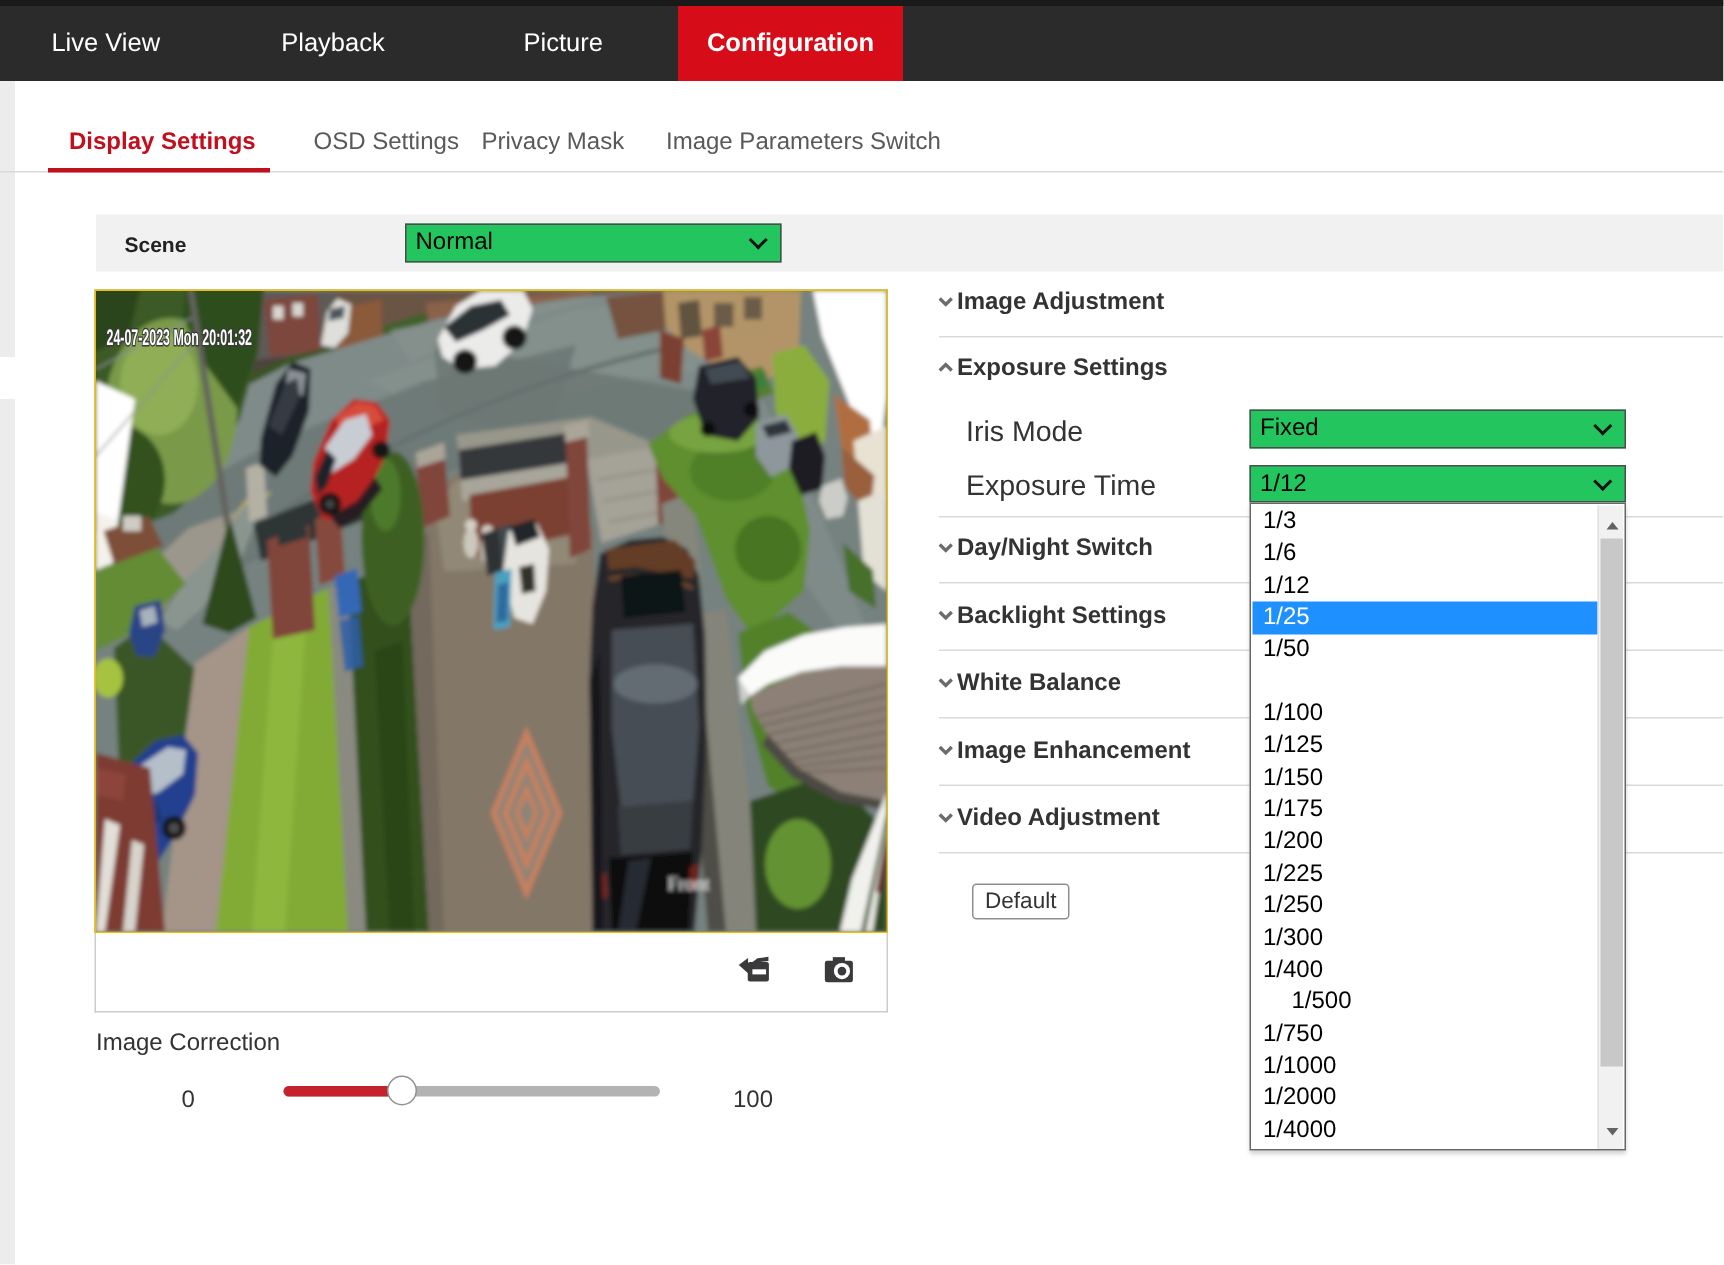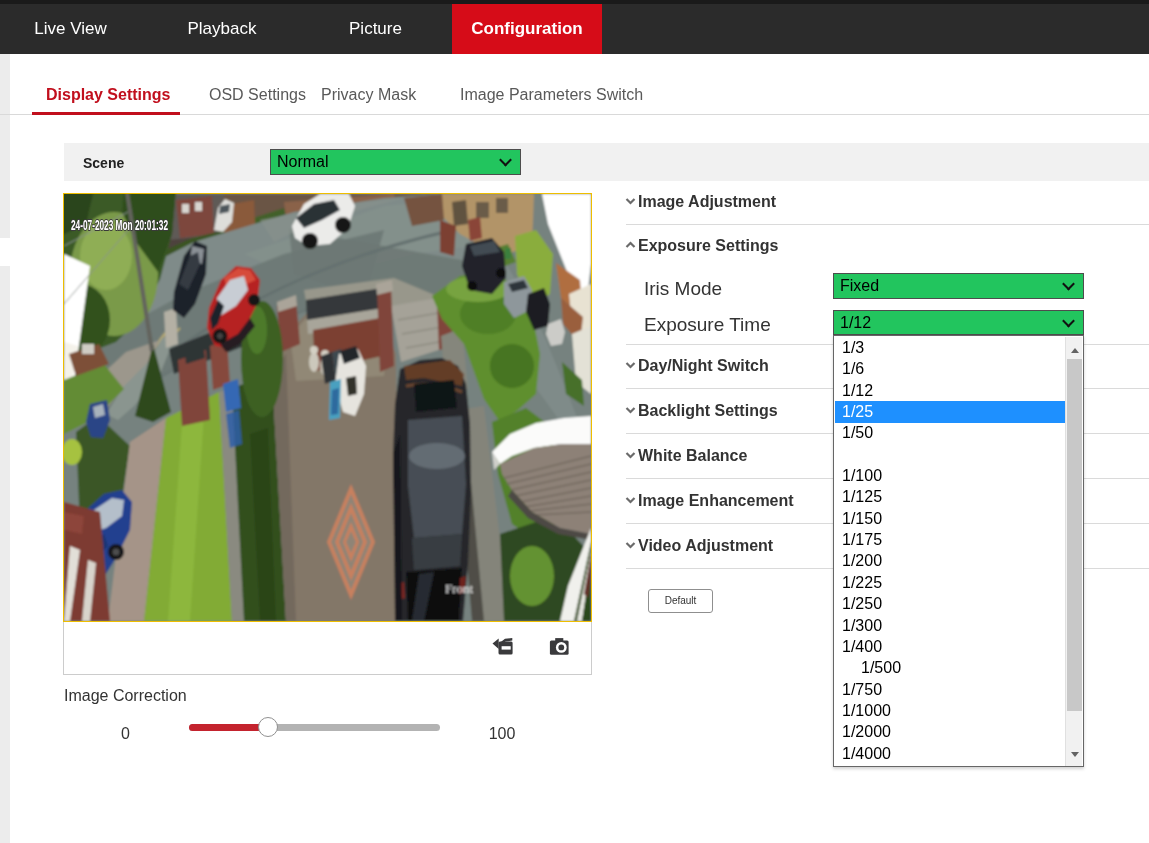--- a/index.html
+++ b/index.html
@@ -44,38 +44,38 @@
 
 #dd { left:833px; top:335px; width:251px; height:432px; background:#fff; border:1px solid #666; box-shadow:0 2px 3px rgba(0,0,0,0.18); }
 .opt { position:absolute; left:1px; width:231px; height:22px; font-size:16px; color:#000; padding-left:7px; line-height:21px; }
 .opt.selected { background:#1e90ff; color:#fff; }
 #sbar { position:absolute; right:1px; top:1px; width:17px; height:429px; background:#f1f1f1; border-left:1px solid #e0e0e0; }
 #sthumb { position:absolute; left:1px; top:22px; width:15px; height:352px; background:#c8c8c8; }
 .sarr { position:absolute; left:4.5px; width:0; height:0; border-left:4.5px solid transparent; border-right:4.5px solid transparent; }
 #sup { top:11px; border-bottom:5.5px solid #636363; }
 #sdn { bottom:9px; border-top:5.5px solid #636363; }
 
-#defbtn { left:648px; top:589px; width:65px; height:24px; background:#fff; border:1px solid #8f8f8f; border-radius:3px; font-size:10px; color:#333; text-align:center; line-height:22px; }
+#defbtn { left:648px; top:589px; width:65px; height:24px; background:#fff; border:1px solid #8f8f8f; border-radius:3px; font-size:15px; color:#333; text-align:center; line-height:22px; }
 </style>
 </head>
 <body>
 <div id="page">
   <div class="abs" id="nav"></div>
   <div class="navtab" style="left:33px;width:75px;">Live View</div>
   <div class="navtab" style="left:185px;width:74px;">Playback</div>
   <div class="navtab" style="left:347px;width:57px;">Picture</div>
   <div id="navred">Configuration</div>
 
   <div class="abs" id="lstrip"></div>
   <div class="abs" id="lstripgap"></div>
 
   <div class="subtab" id="st1" style="left:46px;">Display Settings</div>
   <div class="subtab" style="left:209px;">OSD Settings</div>
   <div class="subtab" style="left:321px;">Privacy Mask</div>
-  <div class="subtab" style="left:444px;margin-left:16px;">Image Parameters Switch</div>
+  <div class="subtab" style="left:444px;">Image Parameters Switch</div>
   <div class="abs" id="subline"></div>
   <div class="abs" id="subred"></div>
 
   <div class="abs" id="sceneband"></div>
   <div class="abs" id="scenelabel">Scene</div>
   <div class="sel" style="left:270px;top:149px;width:251px;height:26px;">
       <span class="txt">Normal</span>
       <span class="chev"></span>
     </div>
 

